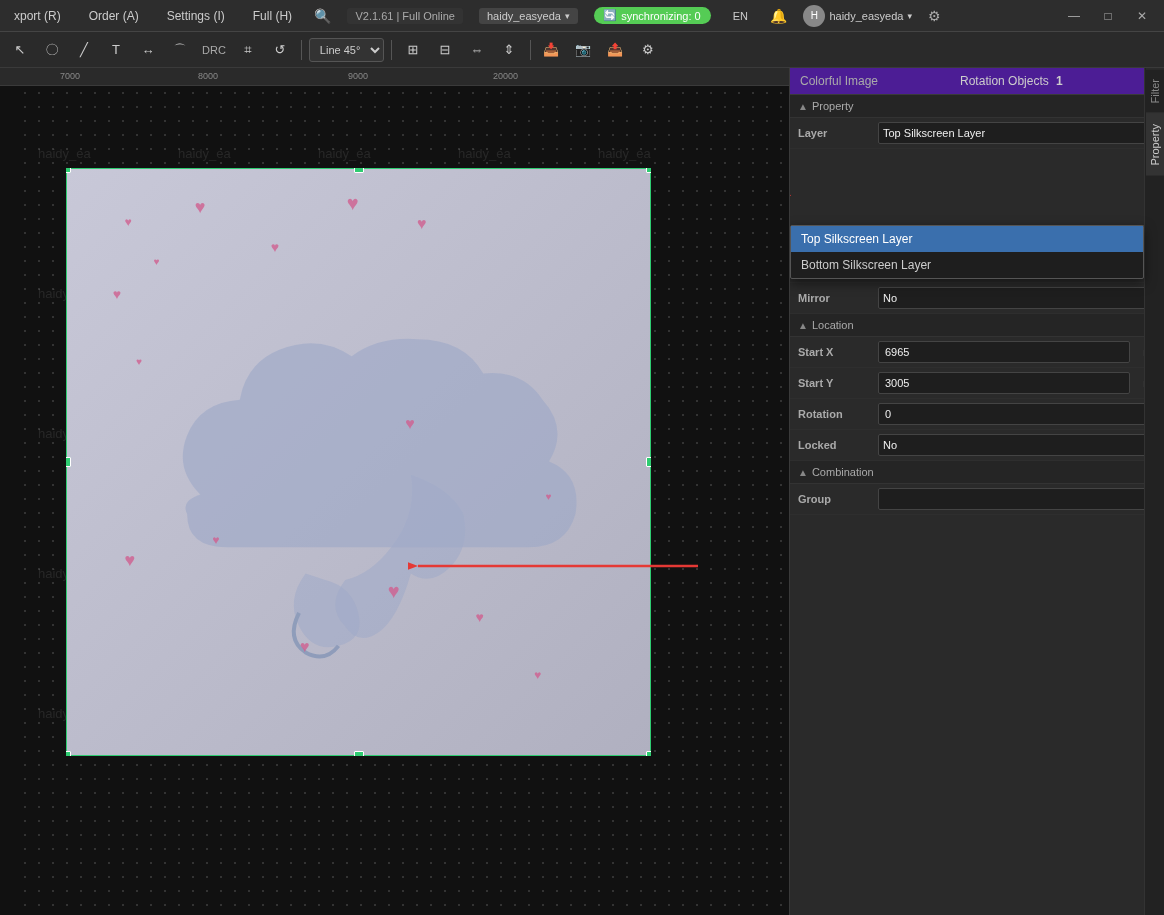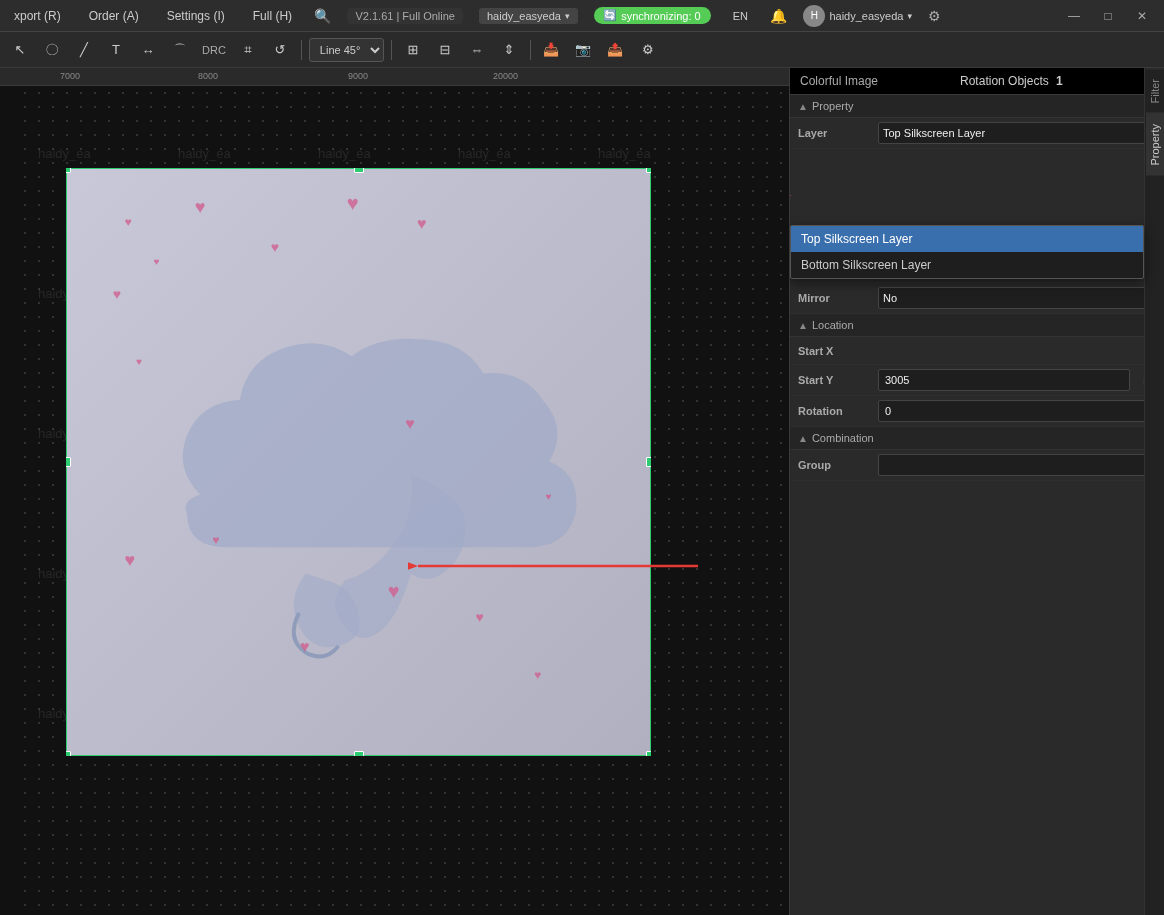--- a/index.html
+++ b/index.html
@@ -100,21 +100,21 @@
     }
 
     
     .right-panel {
       width: 375px; background: #2a2a2a; border-left: 1px solid #3a3a3a;
       display: flex; flex-direction: column; overflow-y: auto;
       position: relative;
     }
     .panel-header {
       display: flex; align-items: center; justify-content: space-between;
-      padding: 6px 10px; background: #000000; border-bottom: 1px solid #3a3a3a;
+      padding: 6px 10px; background: #4c1d95; border-bottom: 1px solid #3a3a3a;
       font-size: 12px; color: #ccc;
     }
     .panel-title { font-size: 12px; color: #aaa; }
     .panel-count { font-size: 12px; color: #ccc; font-weight: bold; }
     .collapse-btn { color: #888; cursor: pointer; font-size: 12px; }
 
     
     .prop-section-header {
       display: flex; align-items: center; gap: 4px;
       padding: 5px 8px; background: #252525; border-bottom: 1px solid #333;
@@ -409,37 +409,50 @@
       </div>
     </div>
 
     <div class="prop-section-header">
       <span class="prop-section-triangle">▲</span>
       <span>Location</span>
     </div>
 
     <div class="prop-row">
       <span class="prop-label">Start X</span>
+      <div class="prop-value prop-input-with-unit">
+        <input class="prop-input" type="text" style="flex: 1 1 0%;" value="6965">
+        <span class="prop-unit">mil</span>
+      </div>
     </div>
 
     <div class="prop-row">
       <span class="prop-label">Start Y</span>
       <div class="prop-value prop-input-with-unit">
         <input class="prop-input" type="text" style="flex: 1 1 0%;" value="3005">
         <span class="prop-unit">mil</span>
       </div>
     </div>
 
     <div class="prop-row">
       <span class="prop-label">Rotation</span>
       <div class="prop-value">
         <input class="prop-input" type="text" value="0" style="">
       </div>
     </div>
 
+    <div class="prop-row">
+      <span class="prop-label">Locked</span>
+      <div class="prop-value select-wrapper">
+        <select class="prop-select">
+          <option>No</option>
+          <option>Yes</option>
+        </select>
+      </div>
+    </div>
 
     <div class="prop-section-header">
       <span class="prop-section-triangle">▲</span>
       <span>Combination</span>
     </div>
 
     <div class="prop-row">
       <span class="prop-label">Group</span>
       <div class="prop-value select-wrapper">
         <select class="prop-select">

